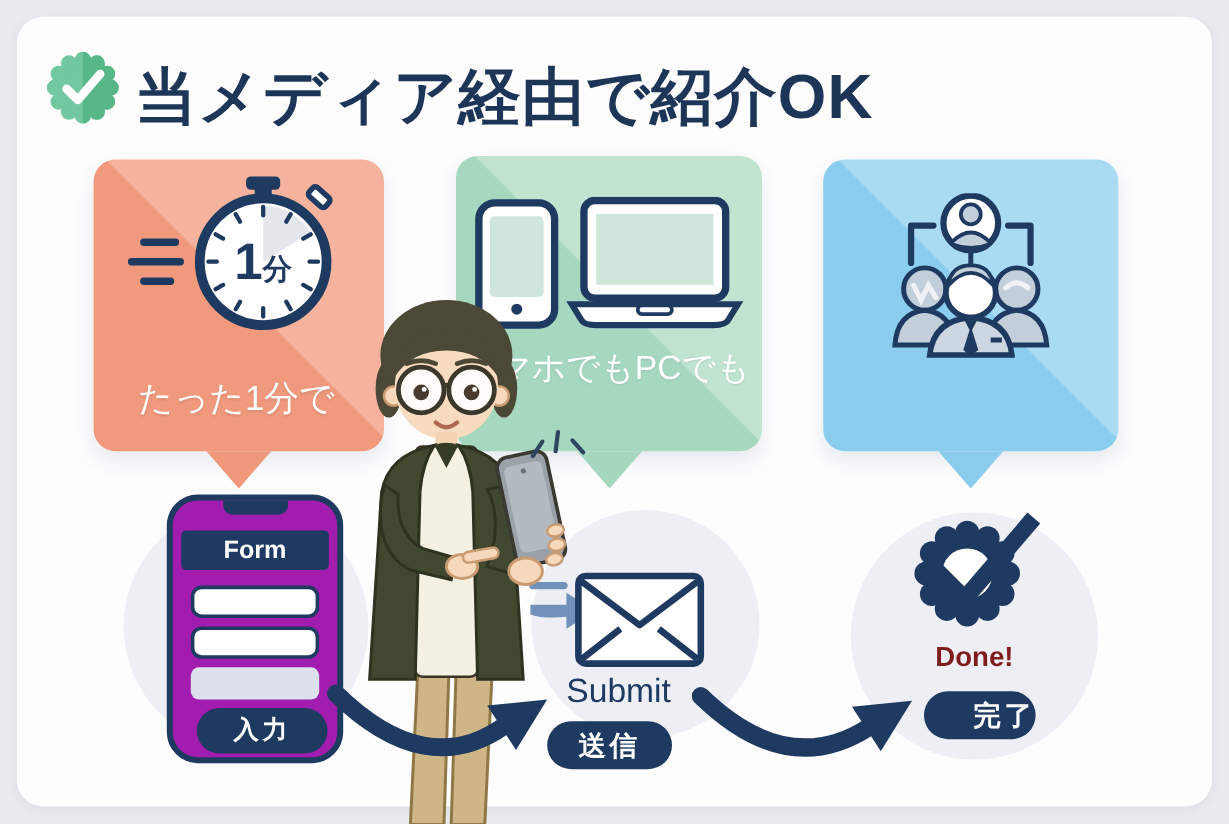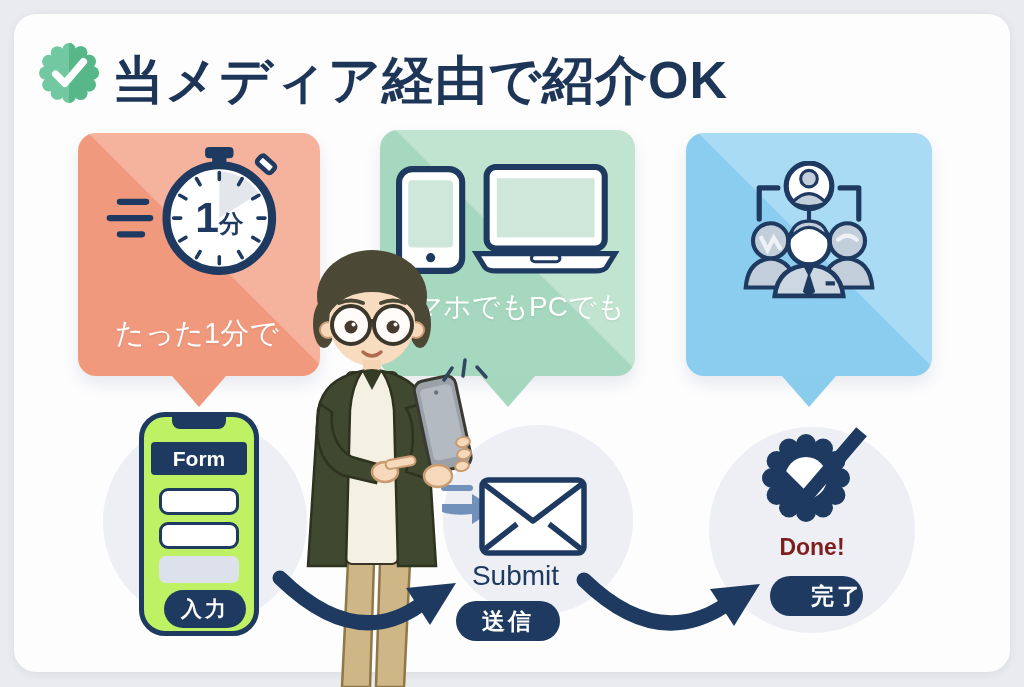--- a/index.html
+++ b/index.html
@@ -36,22 +36,22 @@
   .b3 .bubble-caption { bottom:22px; }
   .bubble-caption span { display:block; }
 
   
   .flow-circle { position:absolute; border-radius:50%; background:#edeff5; }
   .fc1 { left:103px; top:420px; width:204px; height:204px; }
   .fc2 { left:443px; top:425px; width:190px; height:190px; }
   .fc3 { left:709px; top:427px; width:206px; height:206px; }
 
   
-  .phone { position:absolute; left:139px; top:412px; width:120px; height:224px;
-           background:#bef264; border:5px solid #1f3a60; border-radius:26px; }
+  .phone { position:absolute; left:139px; top:412px; width:147px; height:224px;
+           background:#a21caf; border:5px solid #1f3a60; border-radius:26px; }
   .phone-notch { position:absolute; left:50%; top:0; transform:translateX(-50%);
                  width:54px; height:12px; background:#1f3a60; border-radius:0 0 8px 8px; }
   .phone-header { position:absolute; left:7px; right:7px; top:25px; height:33px;
                   background:#1f3a60; border-radius:4px; color:#fff; font-weight:800;
                   font-size:21px; text-align:center; line-height:33px; }
   .phone-field { position:absolute; left:15px; right:15px; height:27px;
                  border:3px solid #1f3a60; border-radius:9px; background:#fff; }
   .pf1 { top:71px; } .pf2 { top:105px; }
   .phone-field-muted { position:absolute; left:15px; right:15px; top:139px; height:27px;
                  background:#dce1eb; border-radius:7px; }

